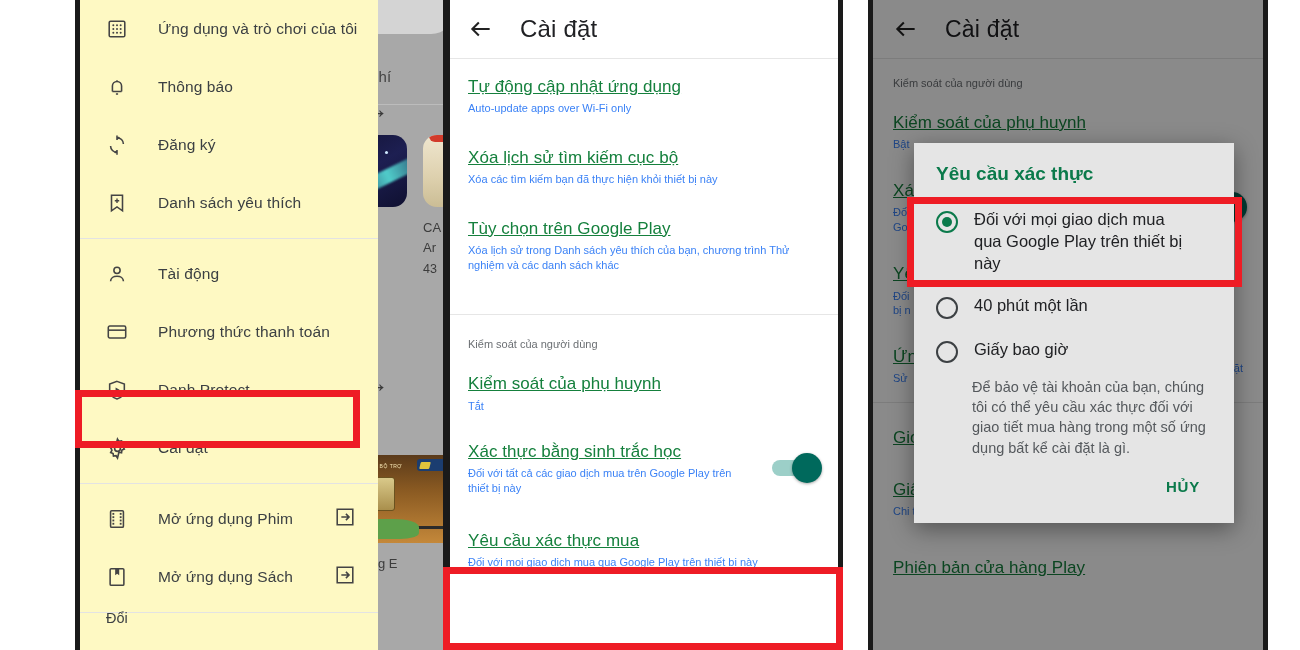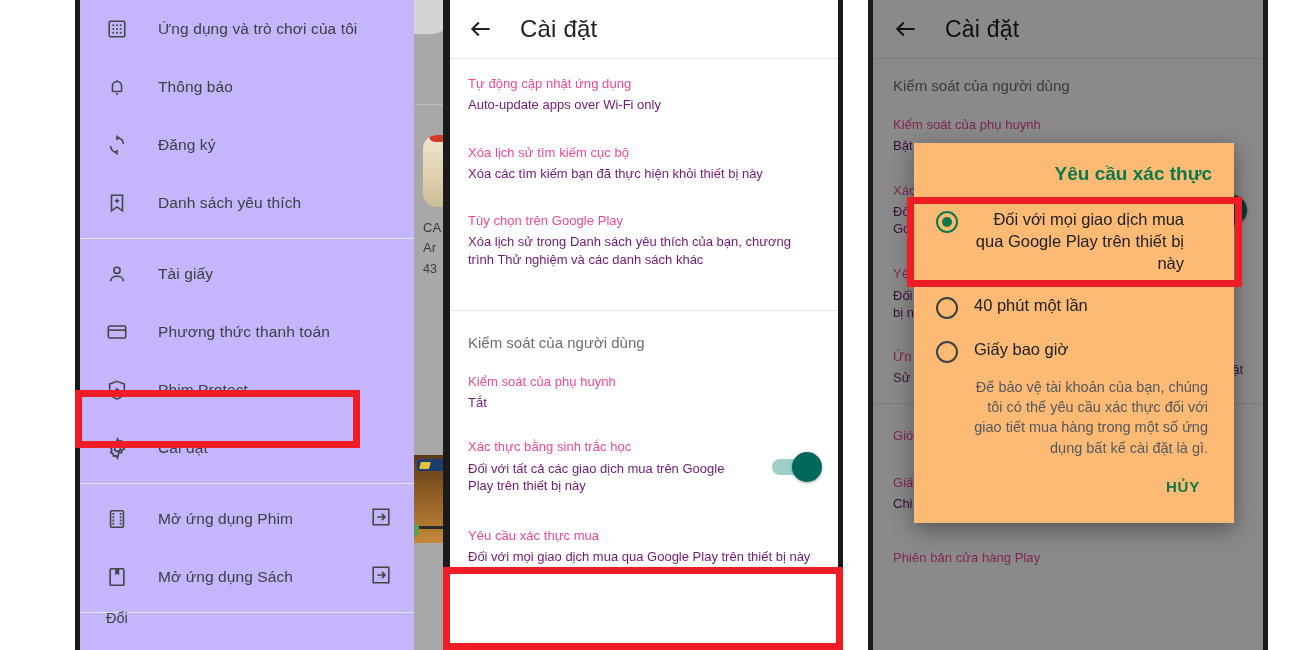--- a/index.html
+++ b/index.html
@@ -98,22 +98,22 @@
   }
   .tile-game .g-bar {
     position: absolute; left: 0; right: 0; bottom: 14px; height: 3px; background: #2b2b2b;
   }
   .sb-txt { position: absolute; font-size: 13px; color: #3c3c3c; white-space: nowrap; }
   .sb-txt.small { font-size: 12.5px; }
   .sb-booknav {
     position: absolute; left: 268px; top: 608px; width: 26px; height: 26px;
   }
   .drawer {
-    position: absolute; left: 5px; top: 0; width: 334px; height: 650px;
-    background: #c4b5fd; z-index: 20;
+    position: absolute; left: 5px; top: 0; width: 298px; height: 650px;
+    background: #fef9c3; z-index: 20;
   }
   .dr-item {
     position: relative; display: flex; align-items: center; height: 58px; padding-left: 22px;
   }
   .dr-ic {
     width: 30px; height: 30px; flex: 0 0 30px;
     display: flex; align-items: center; justify-content: center; color: #444;
   }
   .dr-lab {
     margin-left: 26px; font-size: 15.5px; color: #3c4043; letter-spacing: .1px; white-space: nowrap;
@@ -126,24 +126,24 @@
   }
 
   
   #panel2 { left: 443px; width: 400px; }
   #panel2 .content { position: absolute; left: 5px; top: 0; right: 5px; bottom: 0; background: #fff; }
   .appbar { display: flex; align-items: center; height: 58px; padding-left: 16px; }
   .appbar .back { width: 34px; height: 34px; display:flex; align-items:center; justify-content:center; color:#222; }
   .appbar .ttl { margin-left: 22px; font-size: 24px; color: #202124; letter-spacing: .2px; }
   .appbar-div { height: 1px; background: #e6e6e6; }
   .st-item { padding: 17px 20px 14px 20px; }
-  .st-t { font-size: 13px; color: #ec4899; letter-spacing: .05px; line-height: 1.25; }
-  .st-s { font-size: 13px; color: #701a75; margin-top: 4px; line-height: 1.33; }
+  .st-t { font-size: 17px; color: #15803d; letter-spacing: .05px; line-height: 1.25; text-decoration: underline; }
+  .st-s { font-size: 11px; color: #3b82f6; margin-top: 4px; line-height: 1.33; }
   .st-group-div { height: 8px; background: #fff; border-top: 1px solid #e6e6e6; }
-  .st-head { padding: 16px 20px 6px 20px; font-size: 15px; color: #6b6f73; }
+  .st-head { padding: 16px 20px 6px 20px; font-size: 11px; color: #6b6f73; }
   .st-row { display: flex; align-items: center; padding: 14px 20px 12px 20px; }
   .st-row .txt { flex: 1; }
   .switch {
     position: relative; width: 46px; height: 16px; border-radius: 8px;
     background: #9ccfc8; flex: 0 0 46px; margin-left: 14px;
   }
   .switch .knob {
     position: absolute; right: -4px; top: -7px; width: 30px; height: 30px; border-radius: 50%;
     background: #00695c; box-shadow: 0 1px 3px rgba(0,0,0,.35);
   }
@@ -151,23 +151,22 @@
   
   #panel3 { left: 868px; width: 400px; }
   #panel3 .content { position: absolute; left: 5px; top: 0; right: 5px; bottom: 0; background: #fff; }
   #panel3 .scrim {
     position: absolute; left: 5px; top: 0; right: 5px; bottom: 0;
     background: rgba(0,0,0,.46); z-index: 25;
   }
   .p3-appbar .ttl { font-size: 23px; }
   .dialog {
     position: absolute; left: 46px; top: 143px; width: 320px;
-    background: #fdba74; z-index: 30; box-shadow: 0 6px 22px rgba(0,0,0,.4);
+    background: #e5e5e5; z-index: 30; box-shadow: 0 6px 22px rgba(0,0,0,.4);
     padding: 0 0 8px 0;
-    text-align: right;
   }
   .dlg-title { padding: 20px 22px 14px 22px; font-size: 19px; color: #0b7a4b; font-weight: bold; }
   .dlg-opt { display: flex; align-items: flex-start; padding: 10px 20px 10px 22px; }
   .radio {
     flex: 0 0 22px; width: 22px; height: 22px; border-radius: 50%;
     border: 2px solid #3c4043; margin-top: 2px; position: relative;
   }
   .radio.sel { border-color: #0b7a4b; }
   .radio.sel::after {
     content: ""; position: absolute; left: 4px; top: 4px; width: 10px; height: 10px;
@@ -280,41 +279,41 @@
 
       <div class="dr-sep"></div>
 
       <div class="dr-item">
         <span class="dr-ic">
           <svg width="22" height="22" viewBox="0 0 24 24" fill="none" stroke="#444" stroke-width="1.7">
             <circle cx="12" cy="8" r="3.4"></circle>
               <path d="M5 20c0-3.6 3.1-5.6 7-5.6s7 2 7 5.6"></path>
           </svg>
         </span>
-        <span class="dr-lab">Tài giấy</span>
+        <span class="dr-lab">Tài động</span>
       </div>
 
       <div class="dr-item">
         <span class="dr-ic">
           <svg width="22" height="22" viewBox="0 0 24 24" fill="none" stroke="#444" stroke-width="1.7">
             <rect x="2.5" y="5.5" width="19" height="13" rx="1.6"></rect>
               <path d="M2.5 10h19"></path>
           </svg>
         </span>
         <span class="dr-lab">Phương thức thanh toán</span>
       </div>
 
       <div class="dr-item">
         <span class="dr-ic">
           <svg width="22" height="22" viewBox="0 0 24 24" fill="none" stroke="#444" stroke-width="1.7">
             <path d="M12 2.6l8 3v6.1c0 5-3.4 8.7-8 10.1-4.6-1.4-8-5.1-8-10.1V5.6z"></path>
             <path d="M10.4 9.2l4.4 2.6-4.4 2.6z" fill="#444" stroke="none"></path>
           </svg>
         </span>
-        <span class="dr-lab">Phim Protect</span>
+        <span class="dr-lab">Danh Protect</span>
       </div>
 
       <div class="dr-item">
         <span class="dr-ic">
           <svg width="23" height="23" viewBox="0 0 24 24" fill="none" stroke="#444" stroke-width="1.7">
             <circle cx="12" cy="12" r="3"></circle>
             <path d="M12 2.2l1.5 2.3 2.7-.5.4 2.7 2.5 1.1-1.3 2.4 1.3 2.4-2.5 1.1-.4 2.7-2.7-.5L12 21.8l-1.5-2.3-2.7.5-.4-2.7-2.5-1.1 1.3-2.4-1.3-2.4 2.5-1.1.4-2.7 2.7.5z"></path>
           </svg>
         </span>
         <span class="dr-lab">Cài đặt</span>

